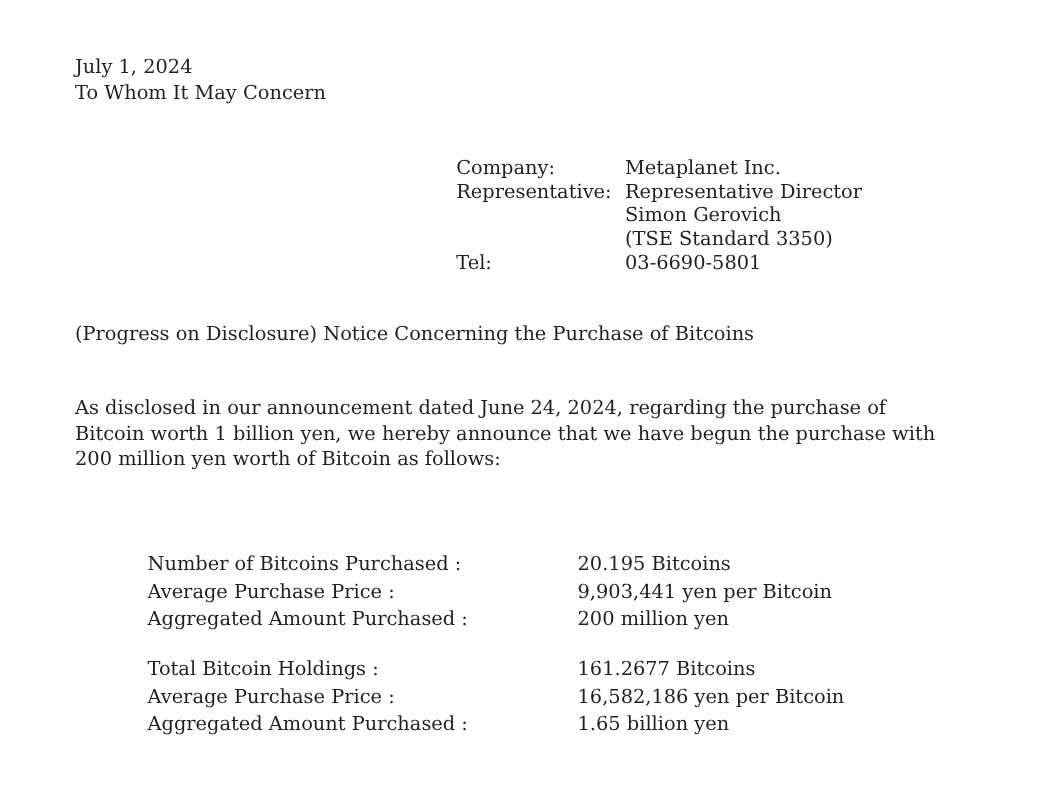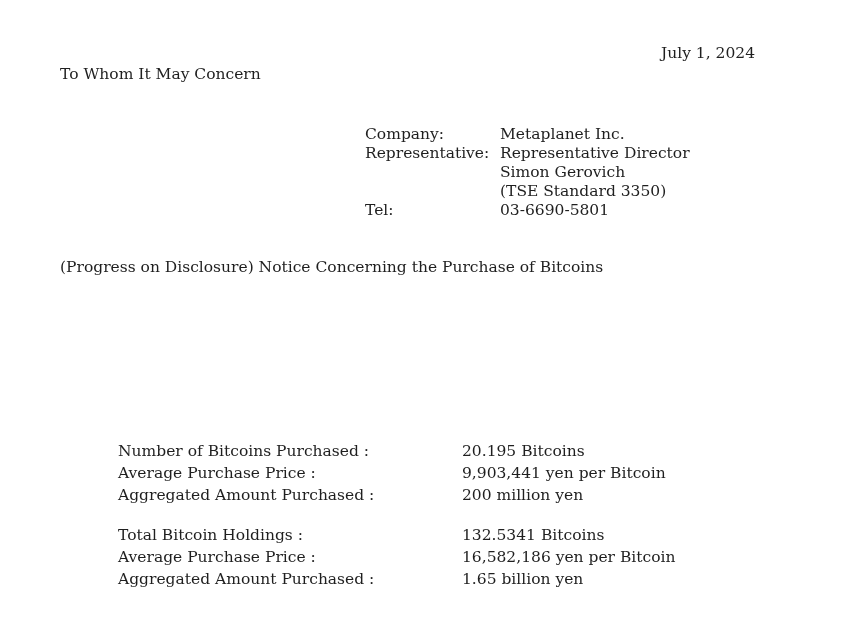--- a/index.html
+++ b/index.html
@@ -16,21 +16,21 @@
     width: 850px;
     height: 628px;
     background: #ffffff;
     font-size: 15.5px;
   }
   .date-line {
     position: absolute;
     top: 44px;
     left: 60px;
     width: 695px;
-    text-align: right;
+    text-align: left;
   }
   .salutation {
     position: absolute;
     top: 65px;
     left: 60px;
   }
   .company-block {
     position: absolute;
     top: 104px;
     left: 365px;
@@ -81,32 +81,33 @@
     <div class="cell"></div>
     <div class="cell">Simon Gerovich</div>
     <div class="cell"></div>
     <div class="cell">(TSE Standard 3350)</div>
     <div class="cell">Tel:</div>
     <div class="cell">03-6690-5801</div>
   </div>
 
   <div class="doc-title">(Progress on Disclosure) Notice Concerning the Purchase of Bitcoins</div>
 
+  <div class="body-paragraph">As disclosed in our announcement dated June 24, 2024, regarding the purchase of Bitcoin worth 1 billion yen, we hereby announce that we have begun the purchase with 200 million yen worth of Bitcoin as follows:</div>
 
   <div class="detail-block block-purchase">
     <div class="cell">Number of Bitcoins Purchased :</div>
     <div class="cell">20.195 Bitcoins</div>
     <div class="cell">Average Purchase Price :</div>
     <div class="cell">9,903,441 yen per Bitcoin</div>
     <div class="cell">Aggregated Amount Purchased :</div>
     <div class="cell">200 million yen</div>
   </div>
 
   <div class="detail-block block-holdings">
     <div class="cell">Total Bitcoin Holdings :</div>
-    <div class="cell">132.5341 Bitcoins</div>
+    <div class="cell">161.2677 Bitcoins</div>
     <div class="cell">Average Purchase Price :</div>
     <div class="cell">16,582,186 yen per Bitcoin</div>
     <div class="cell">Aggregated Amount Purchased :</div>
     <div class="cell">1.65 billion yen</div>
   </div>
 
 </div>
 
 </body></html>

